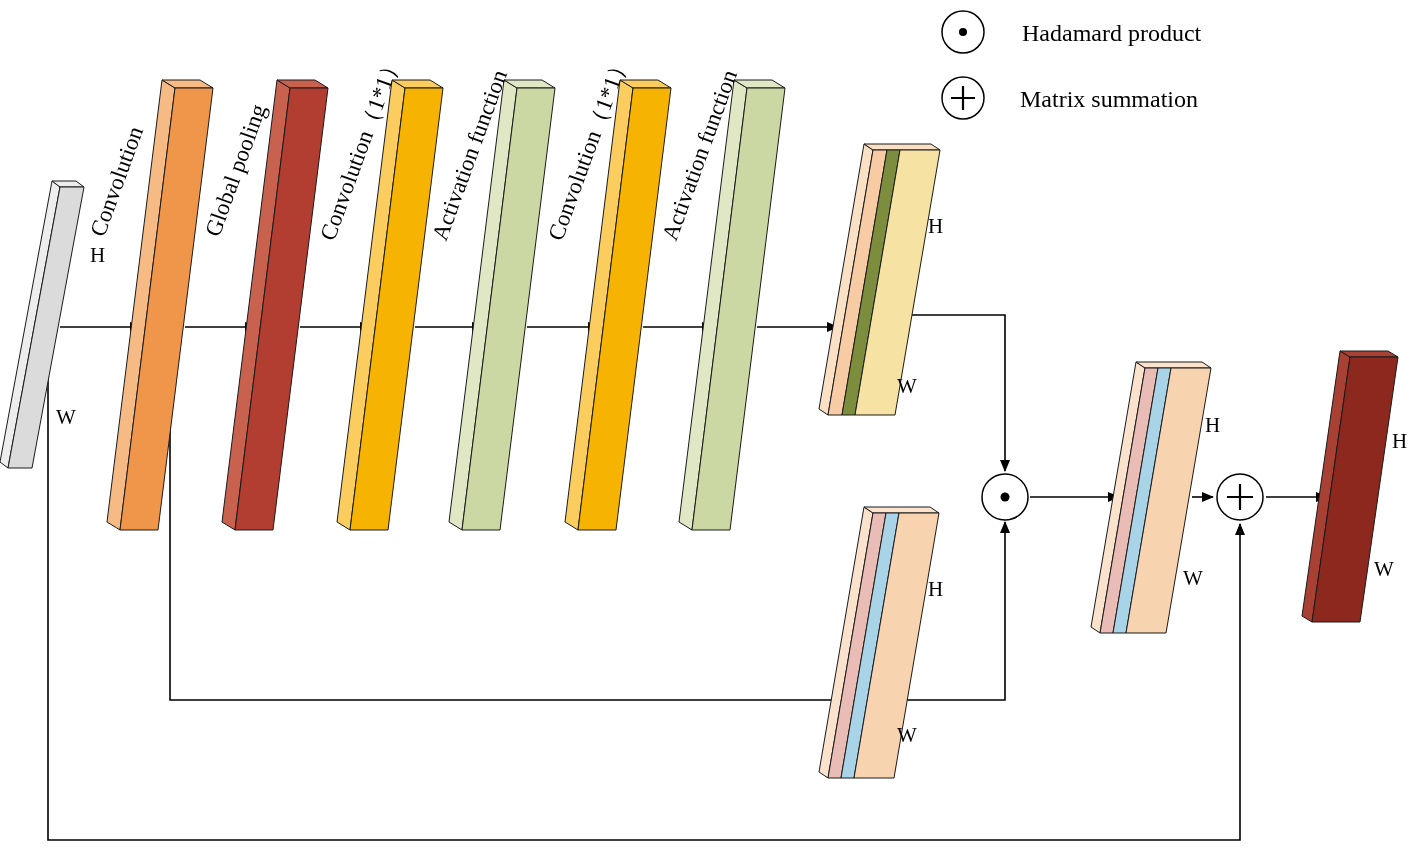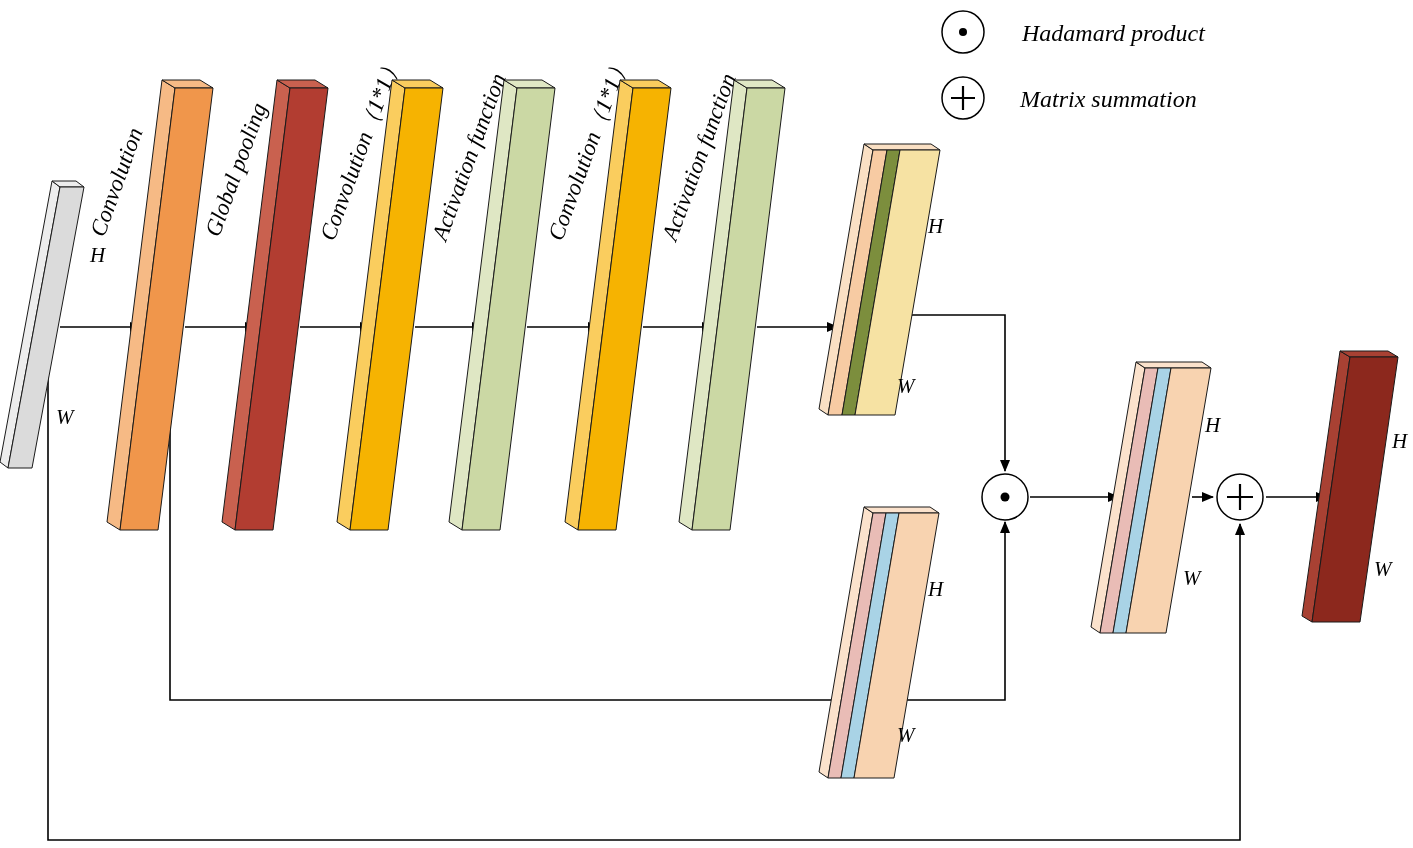--- a/index.html
+++ b/index.html
@@ -1,16 +1,16 @@
 <!DOCTYPE html>
 <html><head>
 <meta charset="utf-8">
 <style>
   html,body{margin:0;padding:0;background:#ffffff;}
-  .canvas{position:relative;width:1413px;height:848px;background:#ffffff;overflow:hidden;font-style:italic;}
+  .canvas{position:relative;width:1413px;height:848px;background:#ffffff;overflow:hidden;}
   svg text{font-family:"Liberation Serif", serif;fill:#000;}
   .lbl{font-size:23px;}
   .dim{font-size:21px;}
   .legend-t{font-size:24px;}
   polygon{stroke:#1a1a1a;stroke-width:1;}
   .wire{stroke:#000;stroke-width:1.6;fill:none;}
   .circ{fill:#ffffff;stroke:#000;stroke-width:1.5;}
   .sym{stroke:#000;stroke-width:2.2;fill:none;}
 </style>
 </head>

